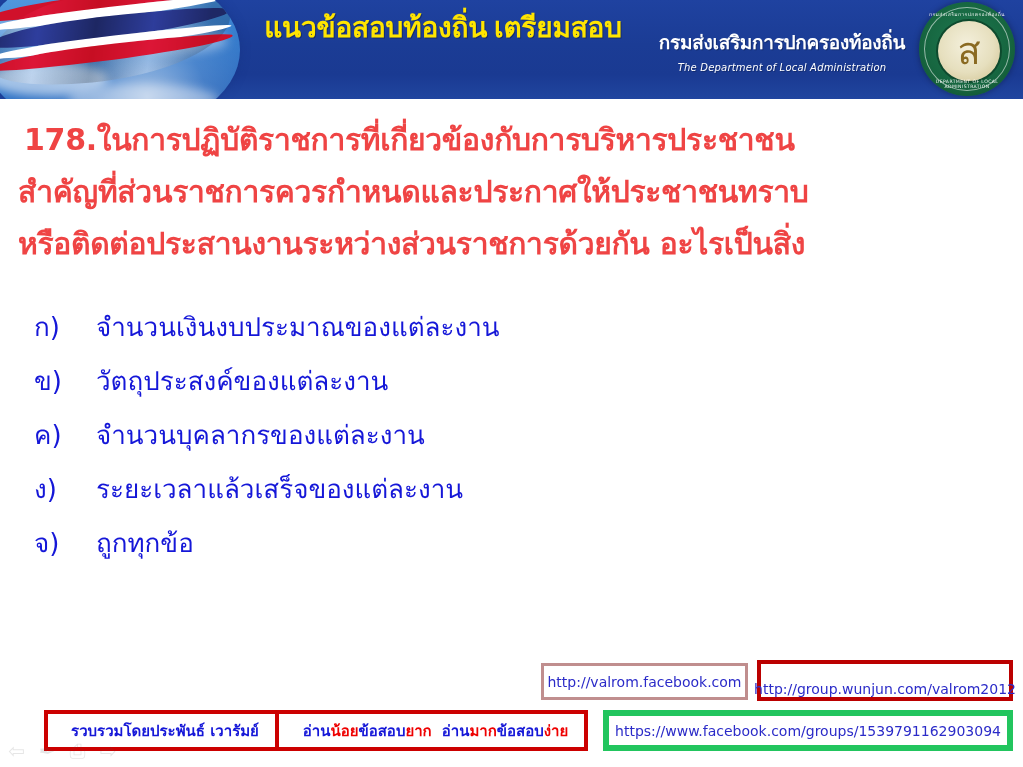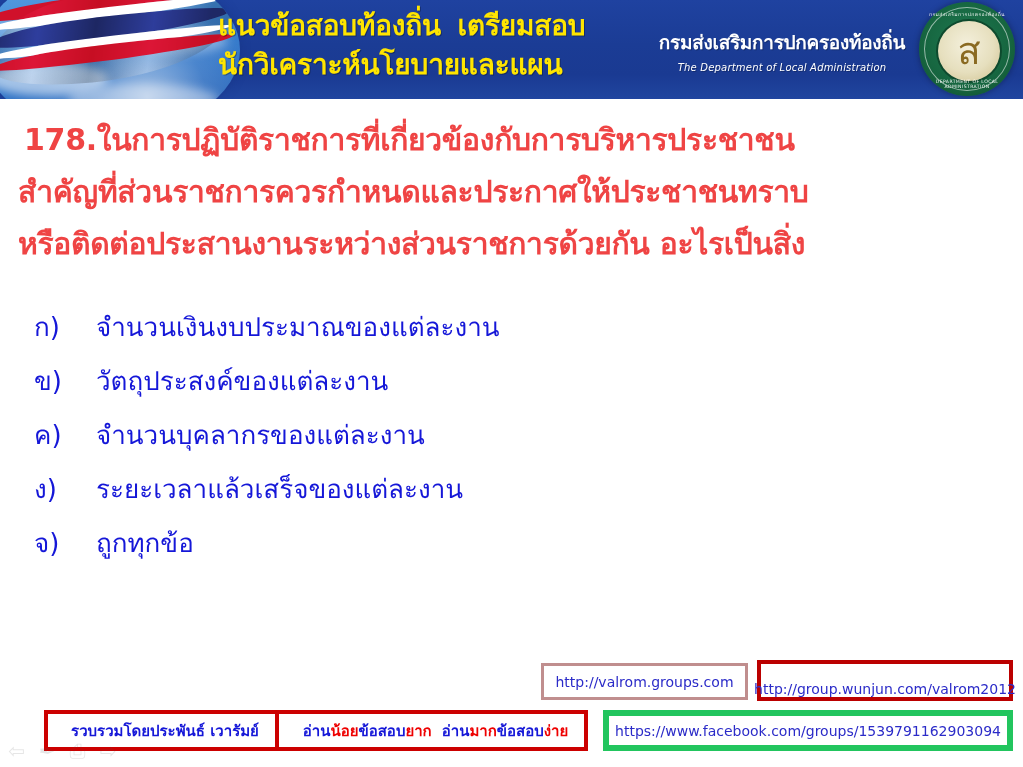--- a/index.html
+++ b/index.html
@@ -73,22 +73,23 @@
     background: linear-gradient(105deg, rgba(0,0,0,0.22) 0%, rgba(255,255,255,0.28) 22%,
                 rgba(0,0,0,0.20) 44%, rgba(255,255,255,0.26) 66%, rgba(0,0,0,0.18) 88%);
     mix-blend-mode: overlay;
     border-radius: 40% 60% 55% 45% / 70% 40% 60% 30%;
   }
 
   .banner-title {
     position: absolute;
     left: 218px; top: 8px;
     width: 450px;
+    text-align: center;
     color: #ffe500;
-    font-family: Liberation Mono, monospace;
+    font-family: Liberation Serif, serif;
     font-weight: bold;
     font-size: 28px;
     line-height: 39px;
     letter-spacing: -0.2px;
     text-shadow: 1px 1px 0 rgba(0,0,0,0.30);
   }
   .banner-title .l2 { display:block; }
 
   .dept {
     position: absolute;
@@ -287,21 +288,20 @@
         <div class="stripe fs2"></div>
         <div class="stripe fs3"></div>
         <div class="stripe fs4"></div>
         <div class="stripe fs5"></div>
         <div class="flag-wave"></div>
       </div>
     </div>
 
     <div class="banner-title">
       <span class="l1">แนวข้อสอบท้องถิ่น เตรียมสอบ</span>
-      <span class="l2">นักวิเคราะห์นโยบายและแผน</span>
     </div>
 
     <div class="dept">
       <div class="th">กรมส่งเสริมการปกครองท้องถิ่น</div>
       <div class="en">The Department of Local Administration</div>
     </div>
 
     <div class="seal">
       <div class="ring"></div>
       <div class="arc-top">กรมส่งเสริมการปกครองท้องถิ่น</div>
@@ -335,21 +335,21 @@
       <span class="mark">ง)</span>
       <span class="ctext">ระยะเวลาแล้วเสร็จของแต่ละงาน</span>
     </div>
     <div class="choice">
       <span class="mark">จ)</span>
       <span class="ctext">ถูกทุกข้อ</span>
     </div>
   </div>
 
   <div class="fbox url-igetweb">
-    <span>http://valrom.groups.com</span>
+    <span>http://valrom.facebook.com</span>
   </div>
 
   <div class="fbox url-wunjun">
     <span>http://group.wunjun.com/valrom2012</span>
   </div>
 
   <div class="fbox credit-box">
     <span>รวบรวมโดยประพันธ์ เวารัมย์</span>
   </div>
 

